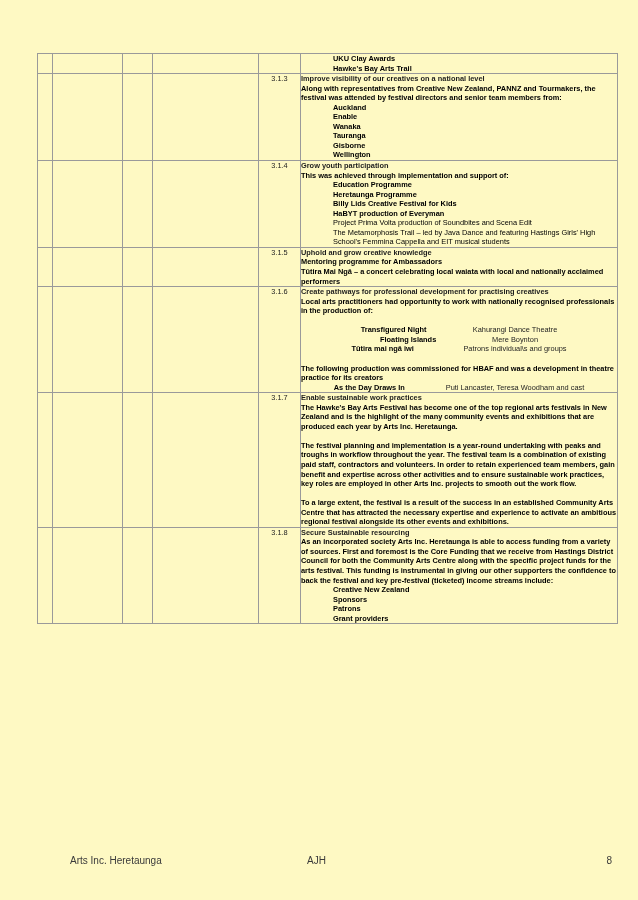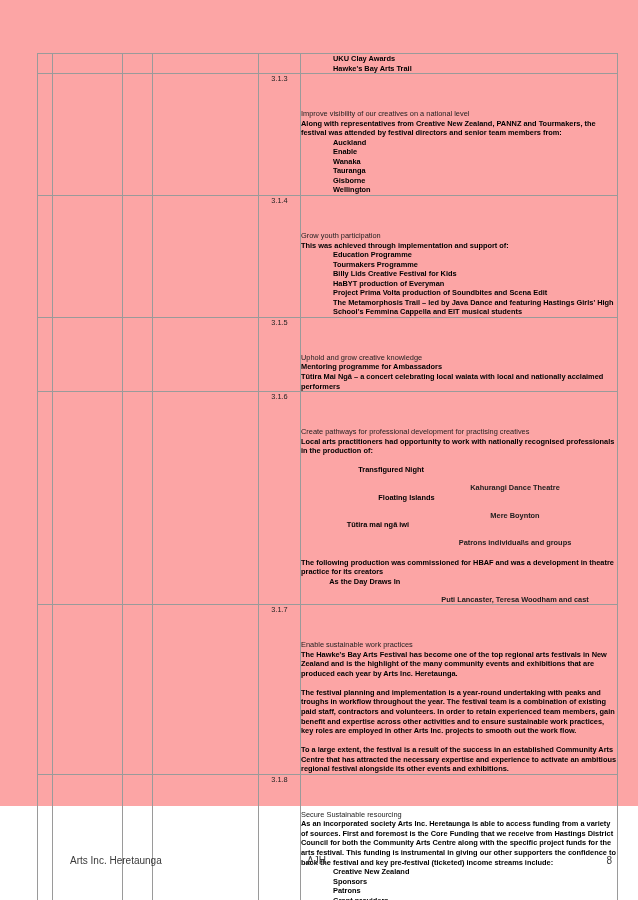--- a/index.html
+++ b/index.html
@@ -12,22 +12,22 @@
     height: 900px;
     font-family: "Liberation Sans", sans-serif;
     color: #000000;
     position: relative;
     overflow: hidden;
   }
   .page {
     position: absolute;
     left: 0; top: 0;
     width: 638px;
-    height: 806px;
-    background: #fca5a5;
+    height: 900px;
+    background: #fef9c3;
   }
 
   
   .doc-table {
     position: absolute;
     left: 37px;
     top: 53px;
     width: 580px;
     border-collapse: collapse;
     table-layout: fixed;
@@ -52,42 +52,40 @@
     font-size: 7.4px;
     line-height: 9.55px;
     color: #222;
   }
   .body-cell {
     padding: 2px 4px 2px 6px;
   }
 
   
   .lead {
-    font-weight: 400;
+    font-weight: 700;
     color: #1d1d1d;
-    margin-top: 35px;
   }
   .b { font-weight: bold; }
   .indent { padding-left: 32px; font-weight: bold; }
-  .indent-wrap { padding-left: 32px; font-weight: bold; }
+  .indent-wrap { padding-left: 32px; font-weight: normal; }
   .spacer { height: 9.55px; }
 
   .credit-row {
     display: flex;
     justify-content: center;
   }
   .credit-name {
     font-weight: bold;
     width: 112px;
     flex: 0 0 112px;
   }
   .credit-by {
-    font-weight: 700;
+    font-weight: 400;
     color: #1d1d1d;
-    margin-top: 18px;
   }
   .credit-row.wide .credit-name {
     width: 112px;
     flex: 0 0 112px;
   }
 
   
   .footer {
     position: absolute;
     left: 37px;
@@ -162,21 +160,21 @@
     <tr>
       <td></td>
       <td></td>
       <td></td>
       <td></td>
       <td class="num-cell">3.1.4</td>
       <td class="body-cell">
         <div class="lead">Grow youth participation</div>
         <div class="b">This was achieved through implementation and support of:</div>
         <div class="indent">Education Programme</div>
-        <div class="indent">Tourmakers Programme</div>
+        <div class="indent">Heretaunga Programme</div>
         <div class="indent">Billy Lids Creative Festival for Kids</div>
         <div class="indent">HaBYT production of Everyman</div>
         <div class="indent-wrap">Project Prima Volta production of Soundbites and Scena Edit</div>
         <div class="indent-wrap">The Metamorphosis Trail – led by Java Dance and featuring Hastings Girls' High School's Femmina Cappella and EIT musical students</div>
       </td>
     </tr>
 
     <tr>
       <td></td>
       <td></td>

